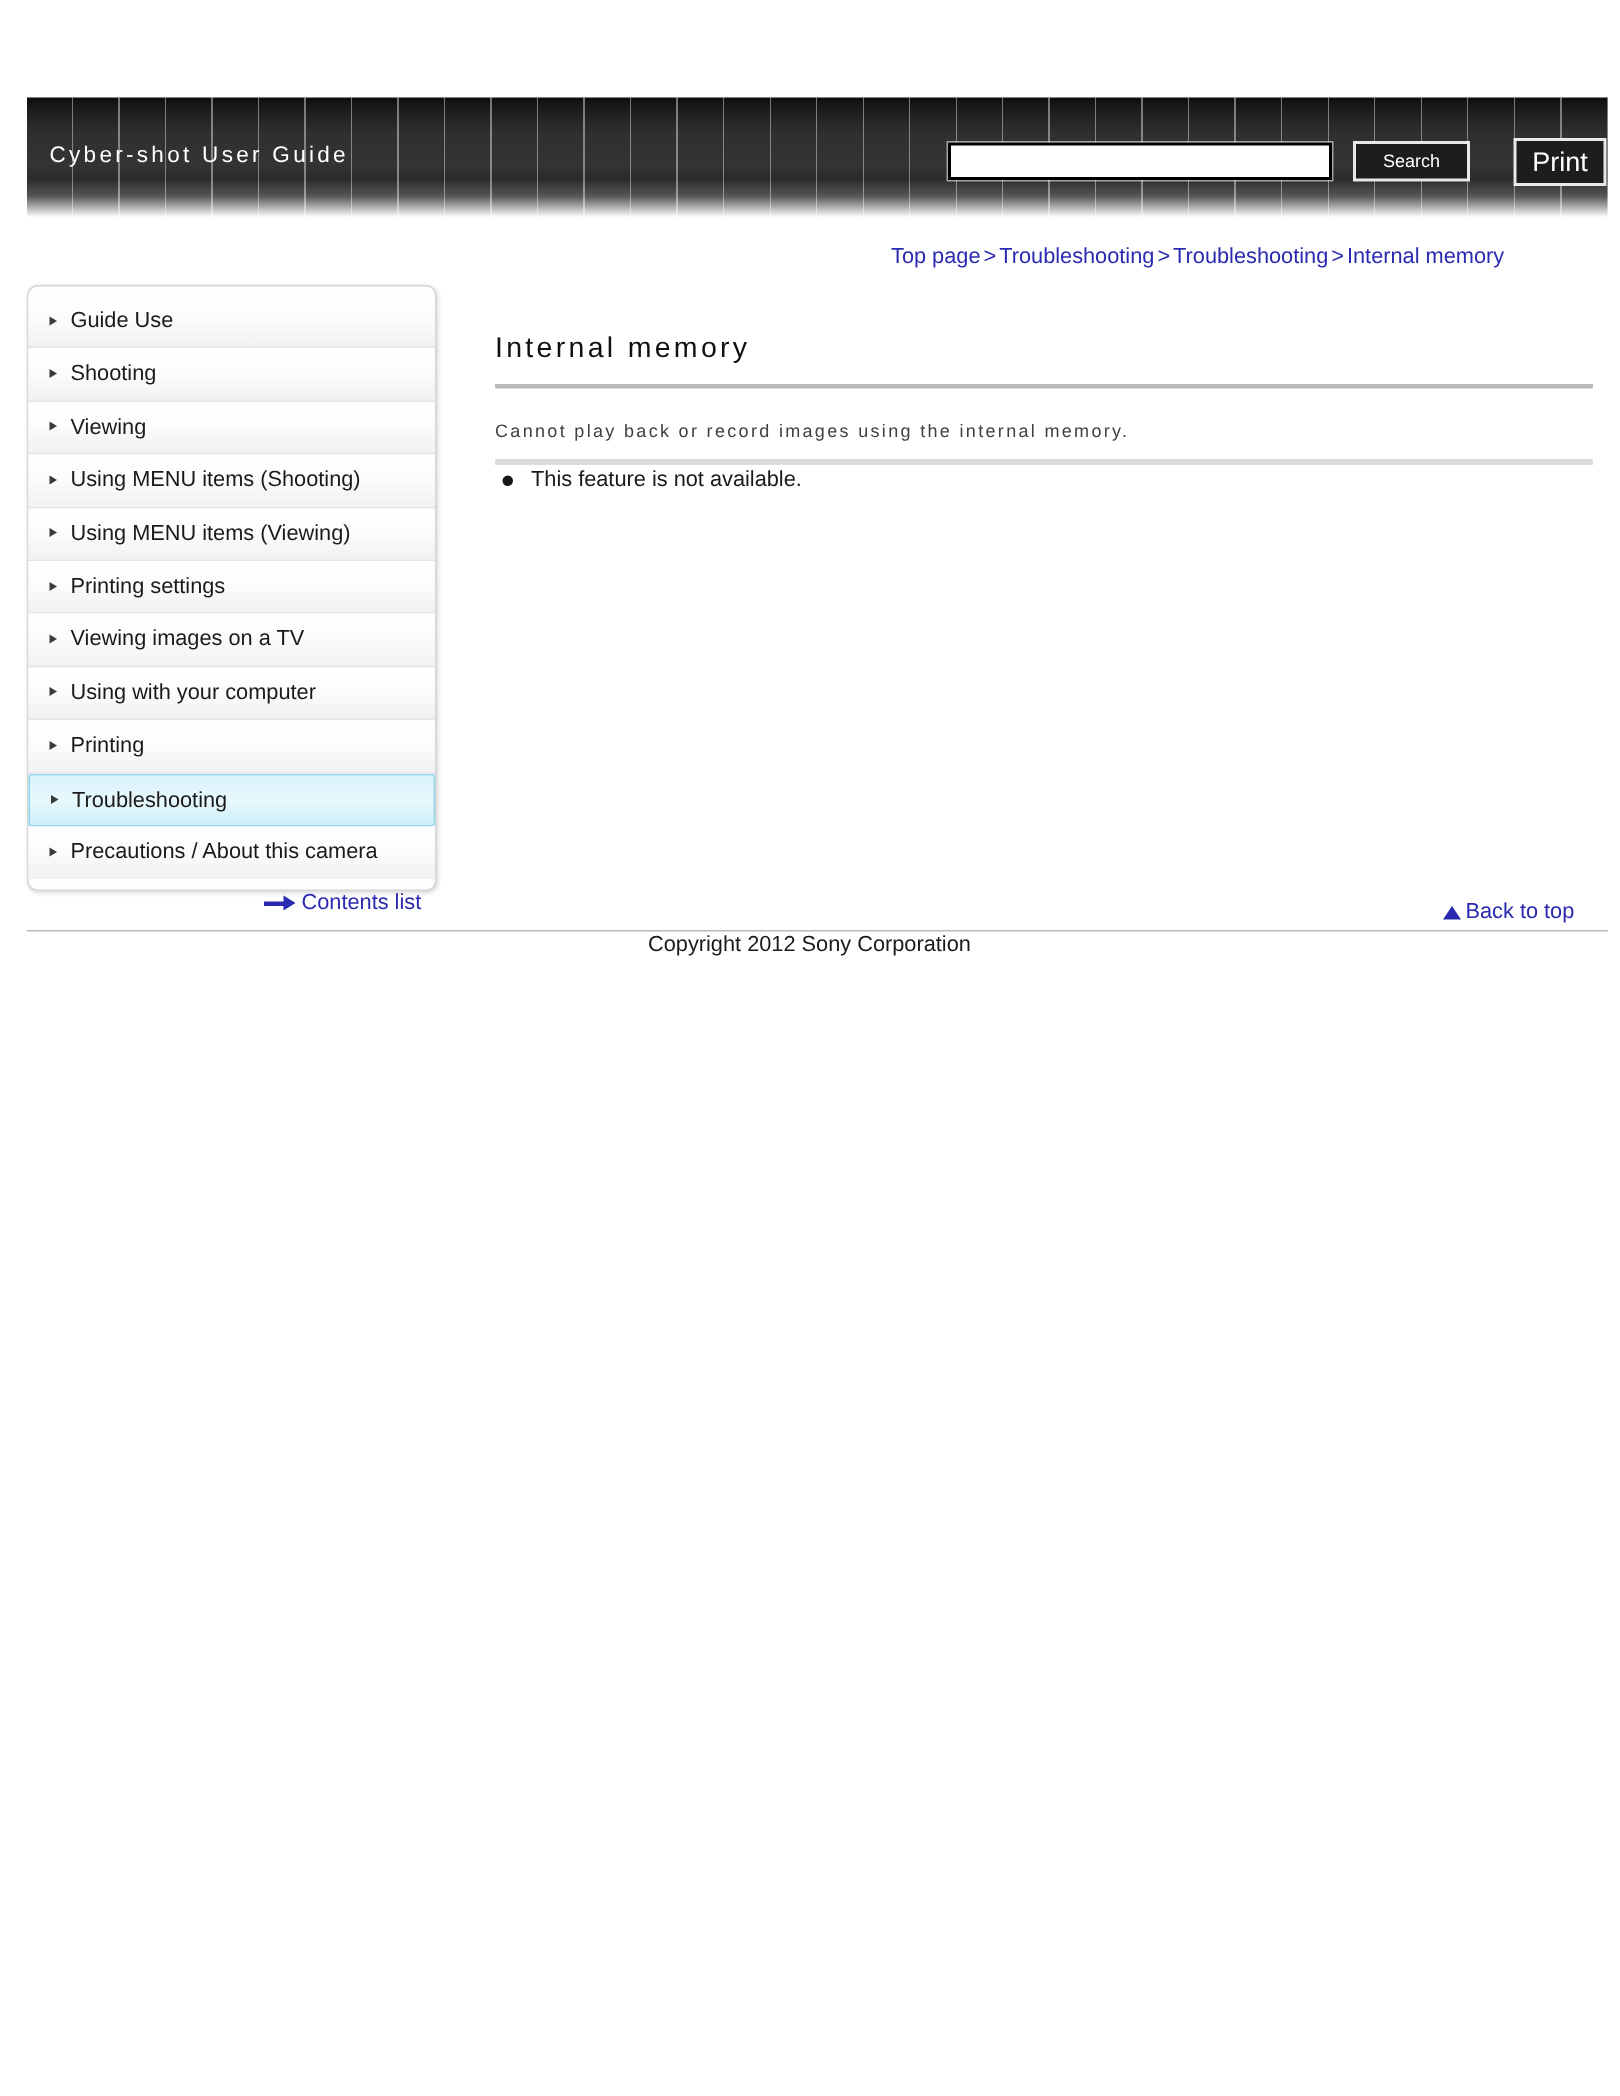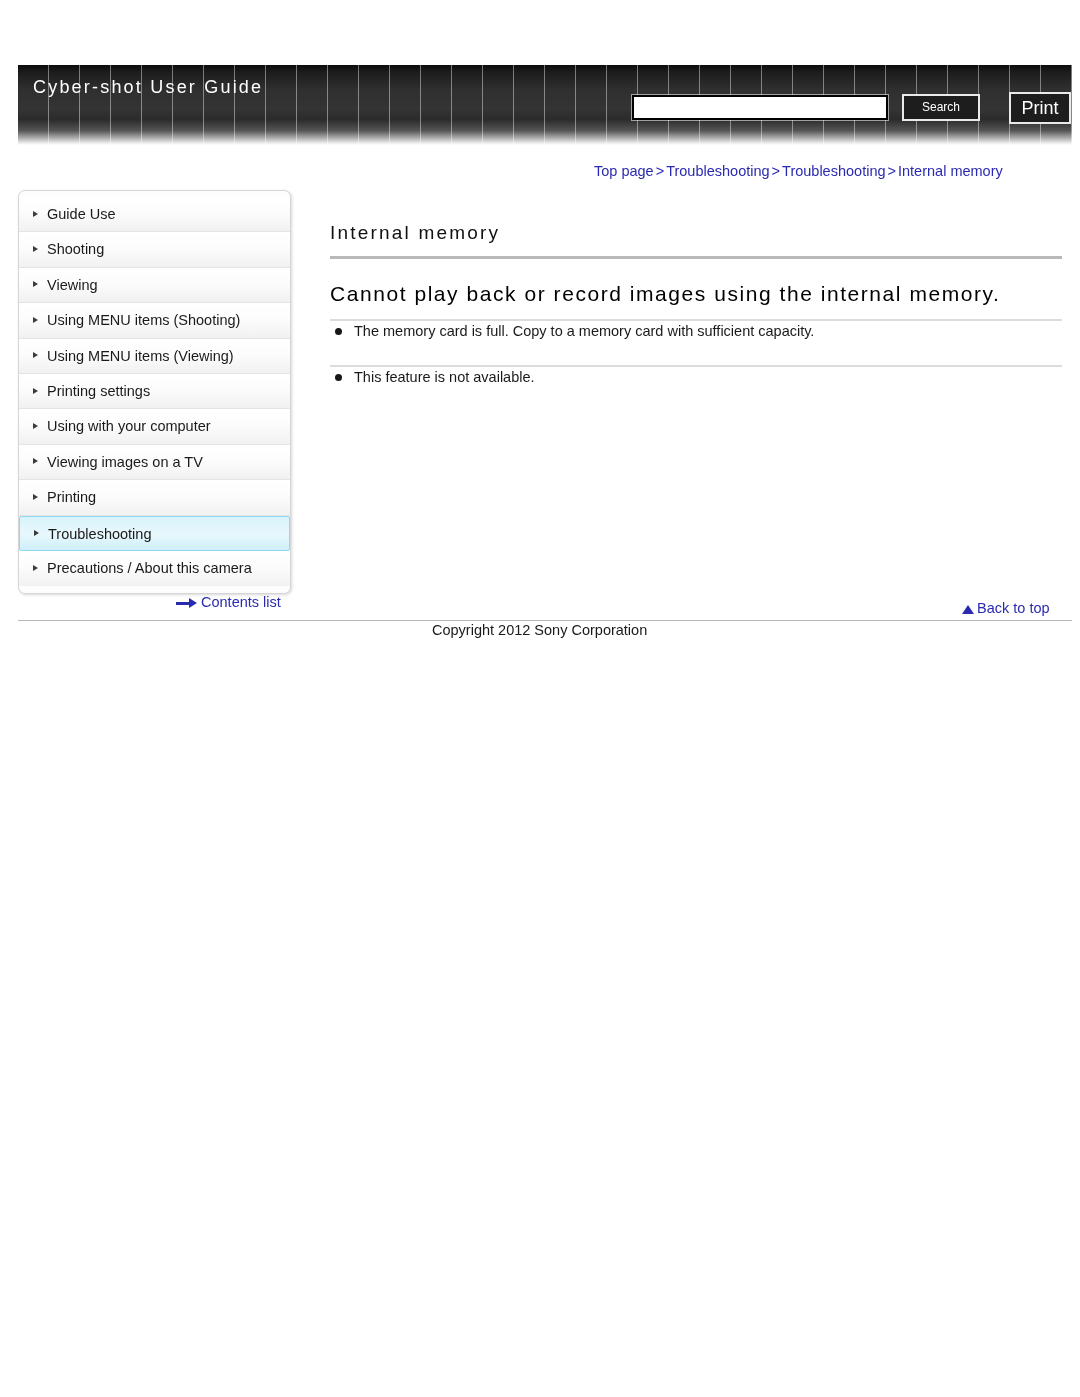--- a/index.html
+++ b/index.html
@@ -39,23 +39,23 @@
         #2b2b2b 68%,
         #555555 82%,
         #ababab 91%,
         #e6e6e6 97%,
         #ffffff 100%);
     overflow: hidden;
   }
   .header-title {
     position: absolute;
     left: 15px;
-    top: 12px;
+    top: 30px;
     color: #ffffff;
-    font-size: 18px;
+    font-size: 15px;
     letter-spacing: 2.2px;
     font-family: "Liberation Sans", sans-serif;
     white-space: nowrap;
   }
 
   .search-box {
     position: absolute;
     left: 614px;
     top: 30px;
     width: 256px;
@@ -212,23 +212,23 @@
     margin: 0;
   }
   .rule-thin {
     height: 2px;
     background: #dcdcdc;
     border: none;
     margin: 0;
   }
   .section { padding-top: 0; }
   .section-heading {
-    font-size: 21px;
+    font-size: 12px;
     letter-spacing: 1.55px;
-    color: #000000;
+    color: #404040;
     font-weight: normal;
     margin: 0;
     padding: 20px 0 10px 0;
     line-height: 1.42;
   }
   .bullet-list {
     list-style: none;
     margin: 0;
     padding: 0 0 22px 0;
   }
@@ -300,42 +300,39 @@
   <a href="#">Top page</a><span class="sep">&gt;</span><a href="#">Troubleshooting</a><span class="sep">&gt;</span><a href="#">Troubleshooting</a><span class="sep">&gt;</span><a href="#">Internal memory</a>
 </div>
 
 <nav class="sidebar">
   <div class="nav-item"><span>Guide Use</span></div>
   <div class="nav-item"><span>Shooting</span></div>
   <div class="nav-item"><span>Viewing</span></div>
   <div class="nav-item"><span>Using MENU items (Shooting)</span></div>
   <div class="nav-item"><span>Using MENU items (Viewing)</span></div>
   <div class="nav-item"><span>Printing settings</span></div>
+  <div class="nav-item"><span>Viewing images on a TV</span></div>
   <div class="nav-item"><span>Using with your computer</span></div>
-  <div class="nav-item"><span>Viewing images on a TV</span></div>
   <div class="nav-item"><span>Printing</span></div>
   <div class="nav-item selected"><span>Troubleshooting</span></div>
   <div class="nav-item"><span>Precautions / About this camera</span></div>
 </nav>
 
 <a class="contents-list" href="#"><span class="arrow-right"></span><span>Contents list</span></a>
 
 <main class="main">
   <h1 class="page-title">Internal memory</h1>
   <hr class="rule">
 
   <section class="section">
     <h2 class="section-heading">Cannot play back or record images using the internal memory.</h2>
   </section>
   <hr class="rule-thin">
 
   <section class="section">
-    <ul class="bullet-list">
-      <li>The memory card is full. Copy to a memory card with sufficient capacity.</li>
-    </ul>
   </section>
   <hr class="rule-thin">
 
   <section class="section">
     <ul class="bullet-list">
       <li>This feature is not available.</li>
     </ul>
   </section>
 </main>
 

